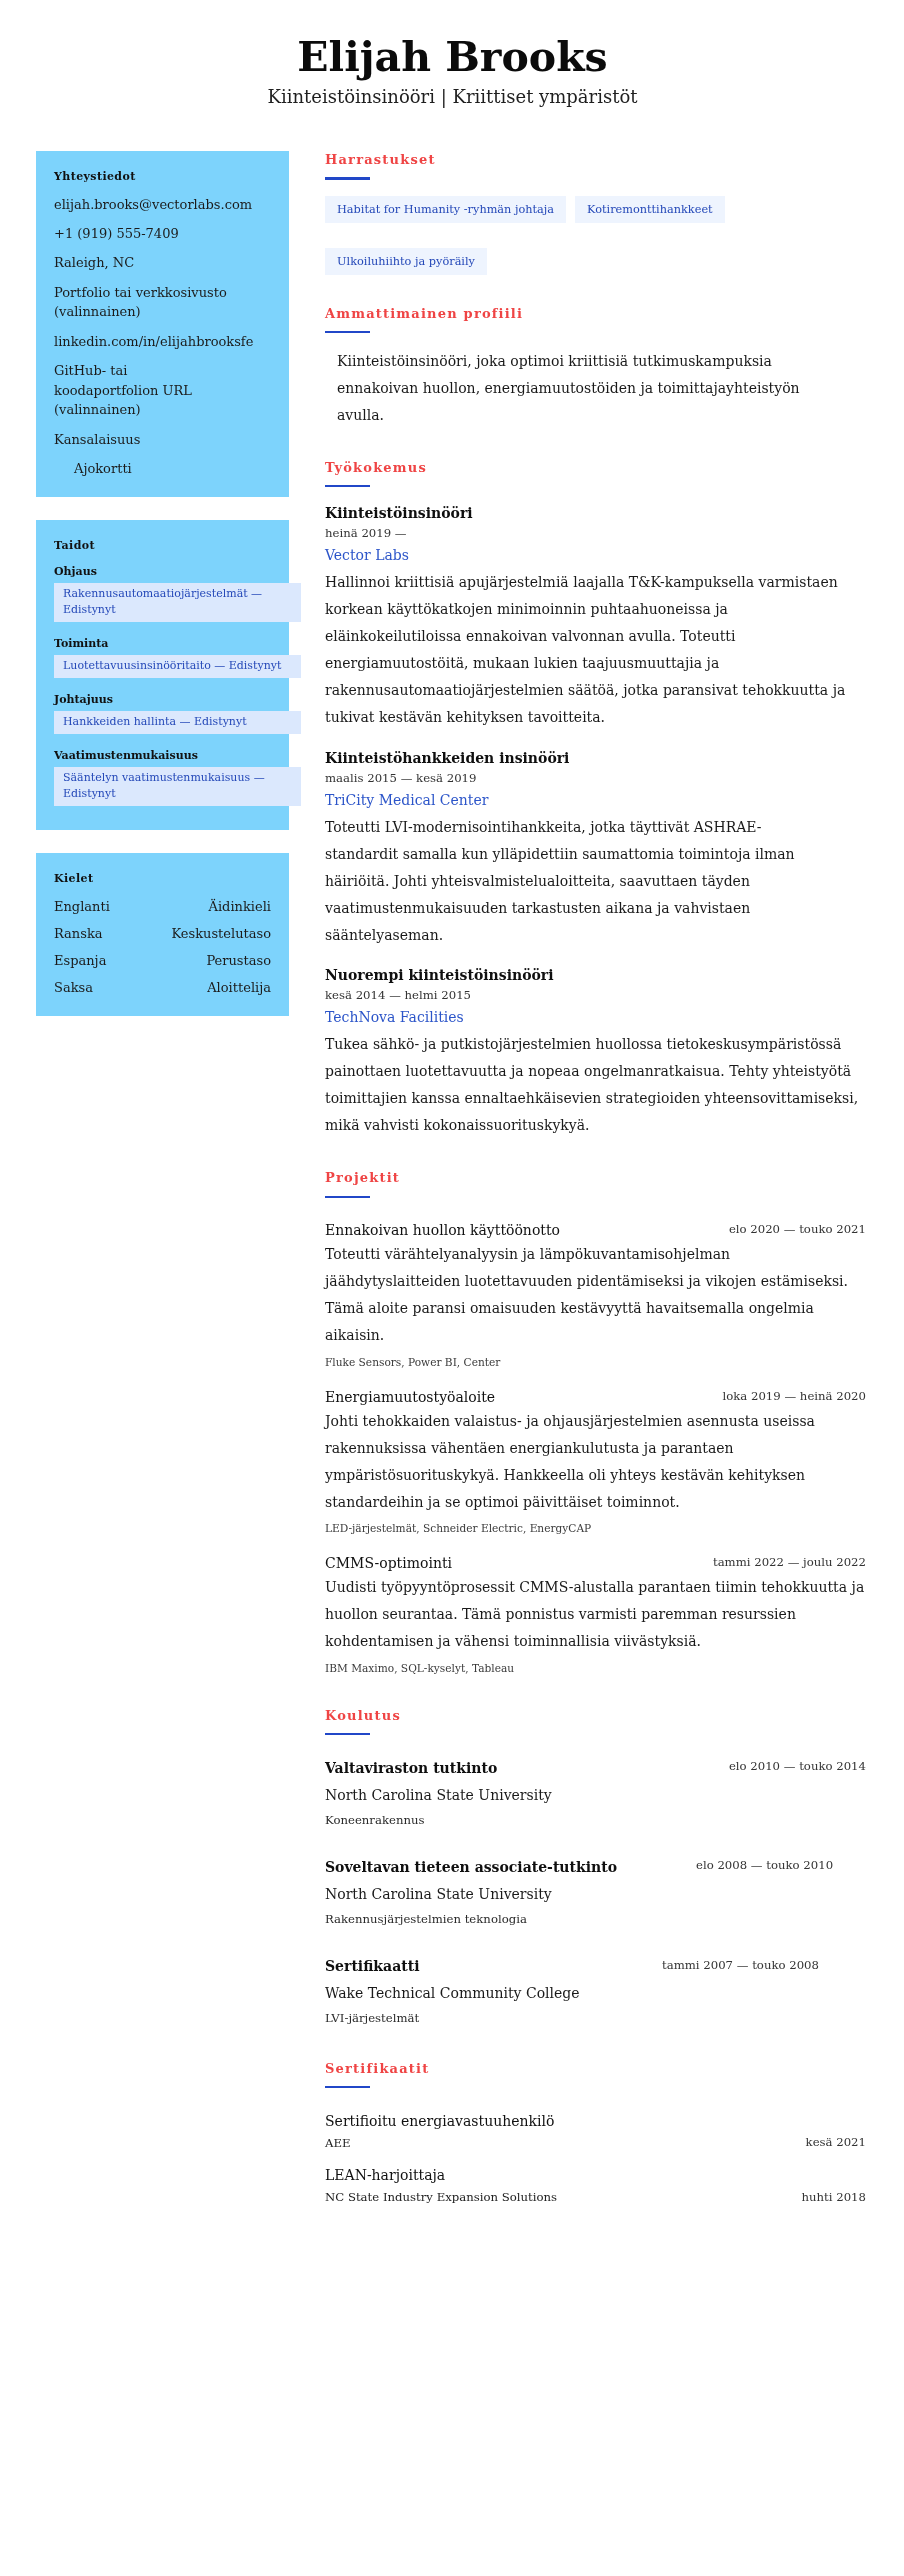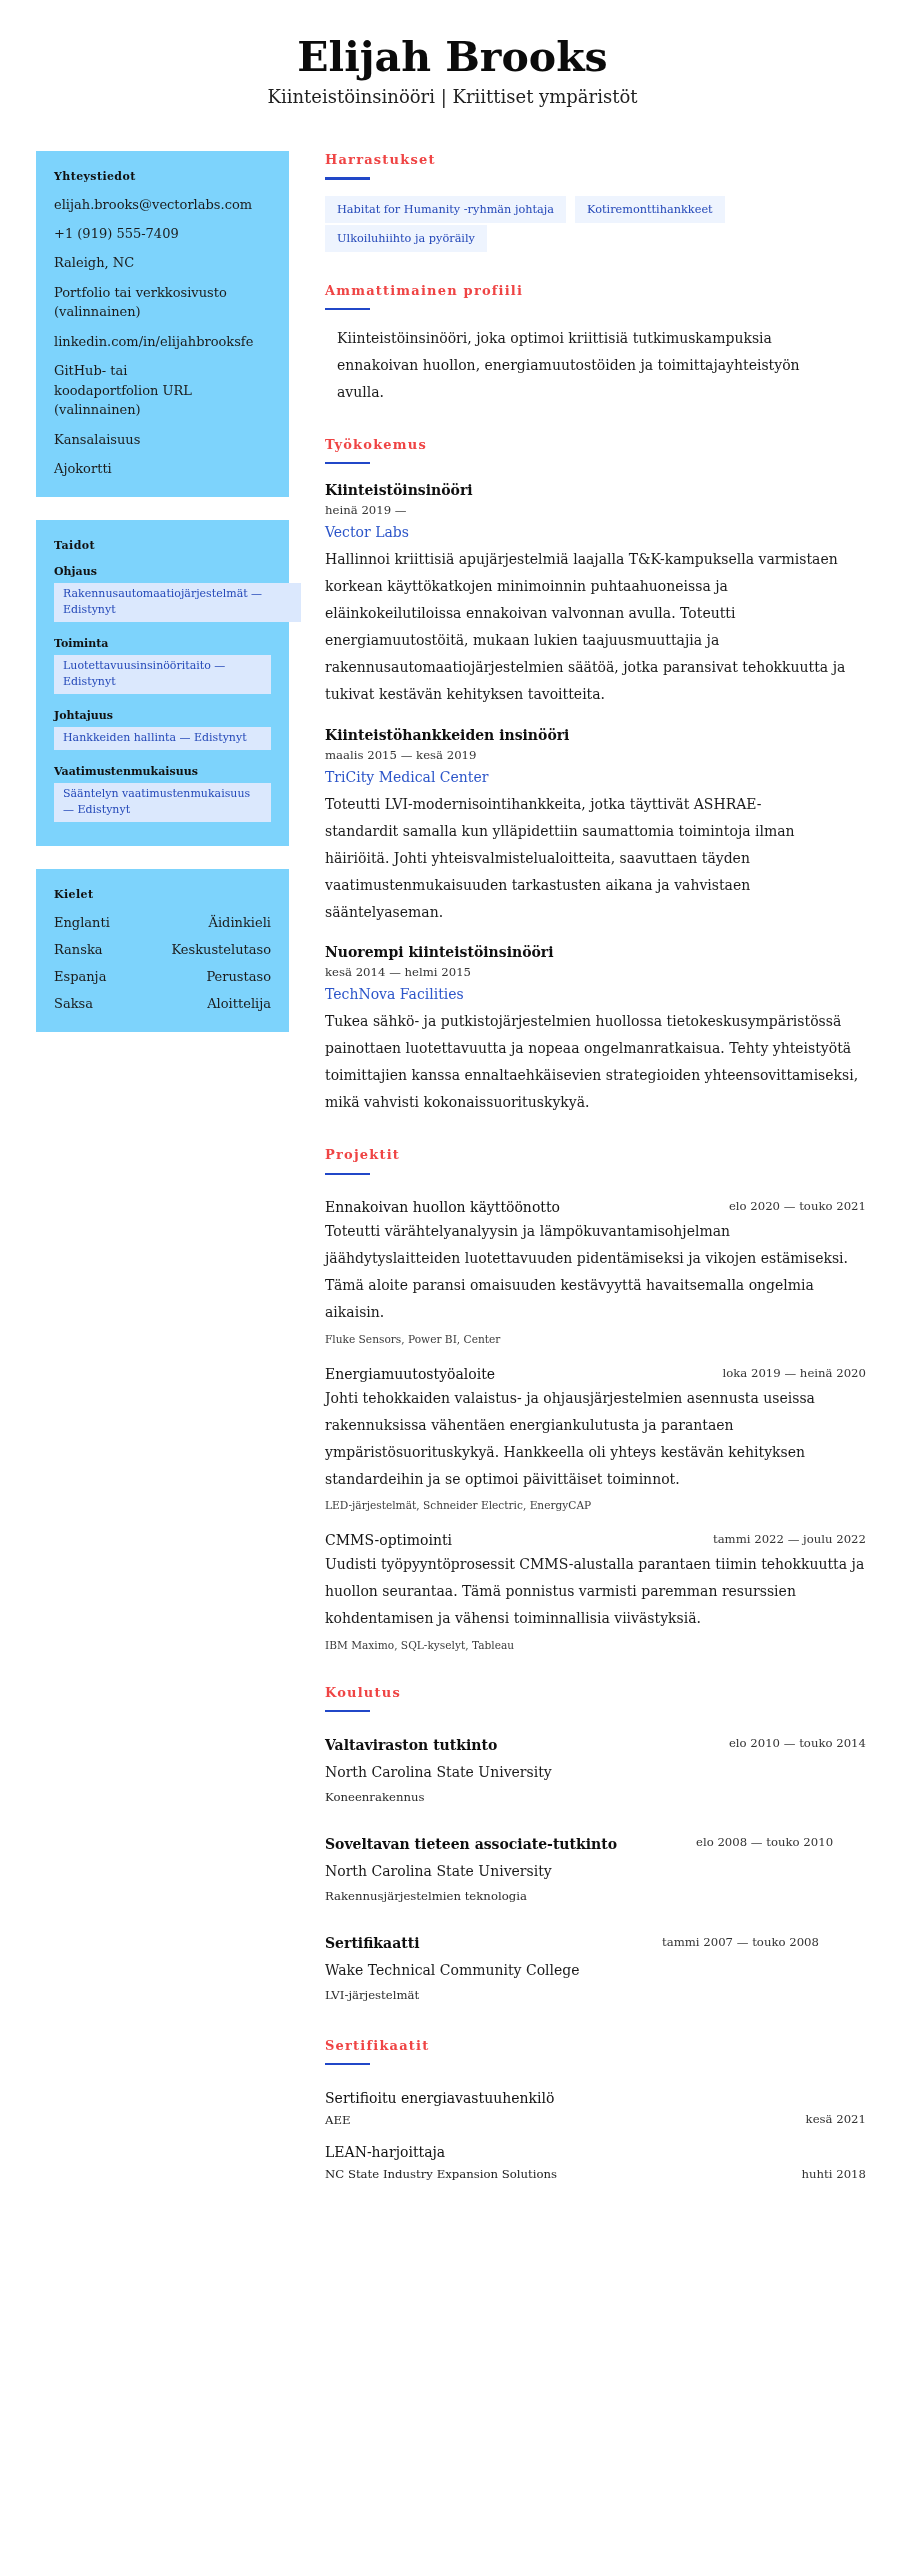--- a/index.html
+++ b/index.html
@@ -16,37 +16,37 @@
   .subtitle { font-size: 18px; line-height: 26px; color: #1f1f1f; margin-top: 3px; }
 
   .layout { display: flex; padding: 0 38px 0 36px; gap: 36px; margin-top: 21px; }
   .sidebar { width: 253px; flex: none; }
   .main { width: 541px; flex: none; }
 
   .side-box { background: #7dd3fc; padding: 18px 18px 18px 18px; margin-bottom: 23.4px; }
   .side-heading { font-size: 11px; font-weight: bold; letter-spacing: 0.4px; color: #111; margin-bottom: 10.6px; line-height: 15px; }
   .contact-item { font-size: 13px; line-height: 19.6px; color: #1b1b1b; margin-bottom: 9.8px; white-space: normal; }
   .contact-item.nowrap { white-space: nowrap; }
-  .contact-item:last-child { margin-bottom: 0; }
+  .contact-item:last-child { margin-bottom: 0; margin-left: 20px; }
 
   .skill-group { margin-bottom: 13.6px; }
   .skill-group:last-child { margin-bottom: 6px; }
   .skill-cat { font-size: 11px; font-weight: bold; color: #111; line-height: 16.6px; margin-bottom: 3px; }
-  .skill-chip { display: inline-block; background: #dbe8fd; color: #2448b8; font-size: 11px; line-height: 16px; padding: 3px 9px 3.8px 9px; width: 217px; }
+  .skill-chip { display: inline-block; background: #dbe8fd; color: #2448b8; font-size: 11px; line-height: 16px; padding: 3px 9px 3.8px 9px; width: 247px; }
   .skill-chip.wide { width: auto; white-space: nowrap; }
 
   .lang-row { display: flex; justify-content: space-between; font-size: 13px; line-height: 19.6px; margin-bottom: 7.5px; color: #1b1b1b; }
   .lang-row:last-child { margin-bottom: 0; }
   .lang-list { padding-right: 0; }
 
   .section { margin-bottom: 30px; }
   .section-title { font-size: 13px; font-weight: bold; letter-spacing: 1.2px; color: #ef4444; line-height: 18px; }
   .section-rule { width: 45px; height: 2.3px; background: #2147c8; margin-top: 8.3px; margin-bottom: 16px; }
 
-  .tags { display: flex; flex-wrap: wrap; gap: 2px 9px; text-align: right; }
+  .tags { display: flex; flex-wrap: wrap; gap: 25px 9px; text-align: right; }
   .tag { background: #eef4fe; color: #2448b8; font-size: 11.3px; line-height: 15px; padding: 6px 12px; }
 
   .summary { font-size: 14px; line-height: 27px; color: #1a1a1a; margin-top: -1.5px; margin-left: 12px; }
 
   .job { margin-bottom: 16.6px; }
   .job-head { display: flex; justify-content: space-between; align-items: flex-start; flex-direction: column; }
   .job-title { font-size: 14px; font-weight: bold; line-height: 21px; color: #0f0f0f; }
   .job-date { font-size: 11.7px; line-height: 18px; color: #333; white-space: nowrap; text-align: right; }
   .job-company { font-size: 14px; line-height: 21px; color: #2c55c9; margin-top: 3px; }
   .job-desc { font-size: 14px; line-height: 27px; color: #1a1a1a; margin-top: 3px; }

